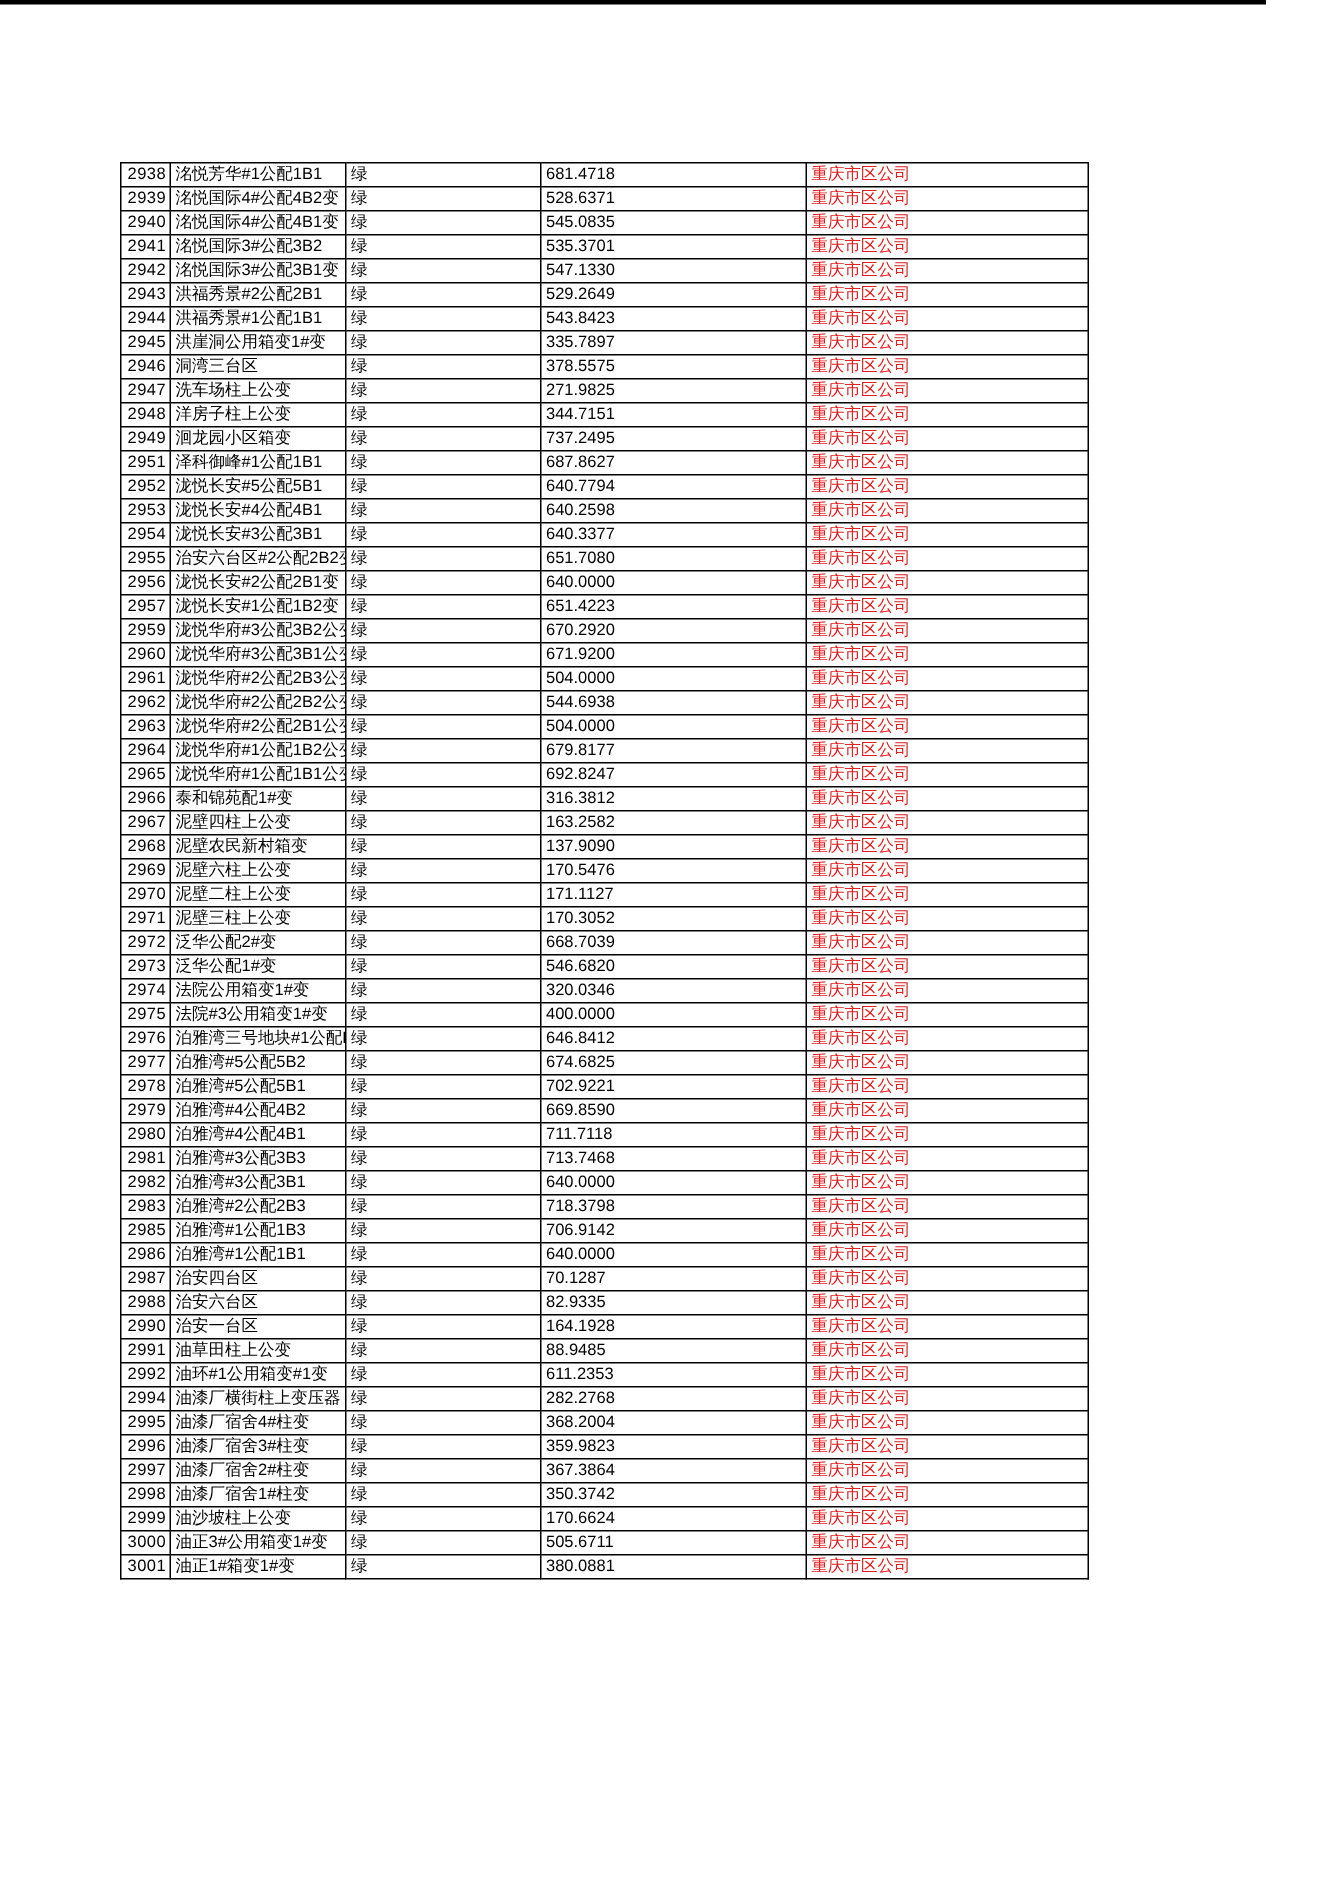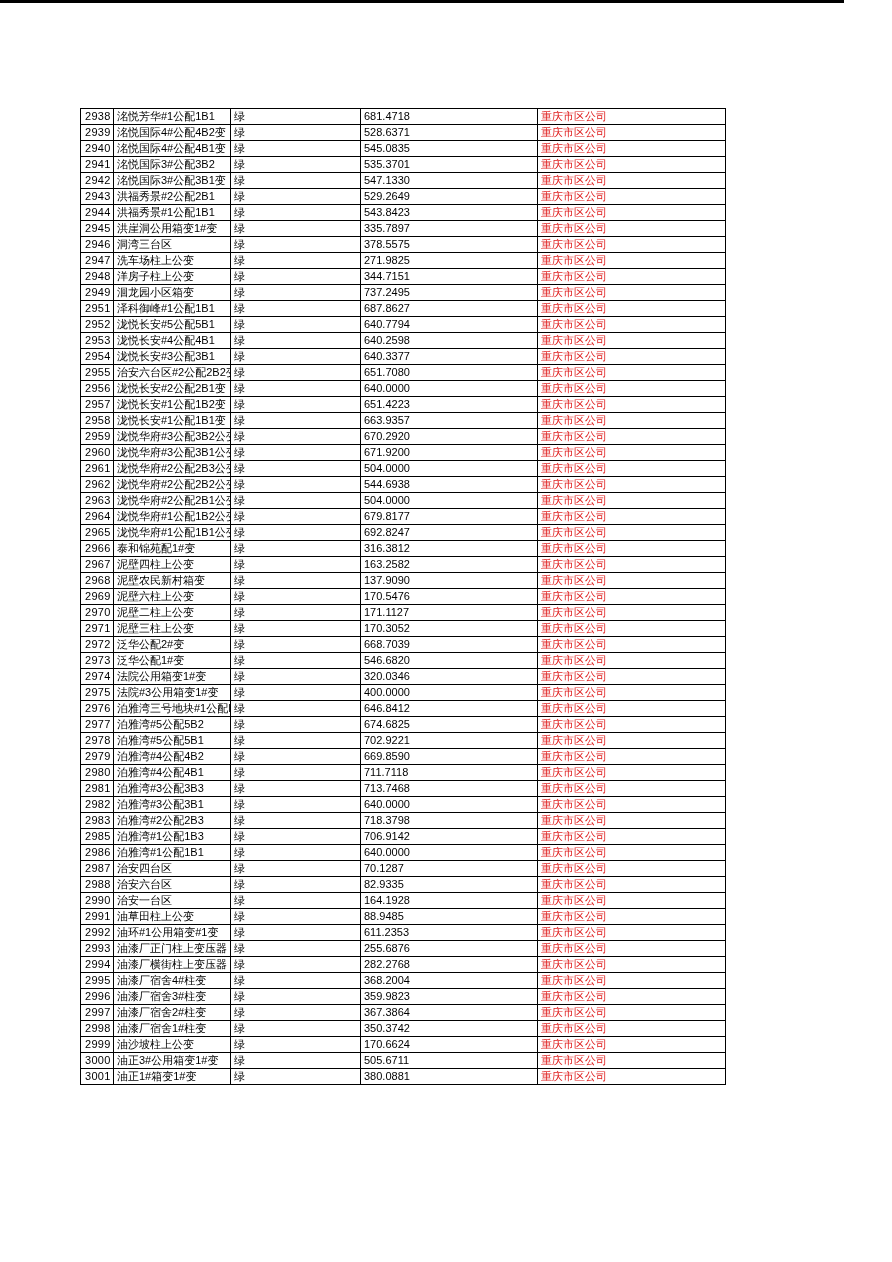--- a/index.html
+++ b/index.html
@@ -190,27 +190,20 @@
           <td class="company">重庆市区公司</td>
         </tr>
         <tr>
           <td class="rowid">2957</td>
           <td>泷悦长安#1公配1B2变</td>
           <td>绿</td>
           <td>651.4223</td>
           <td class="company">重庆市区公司</td>
         </tr>
         <tr>
-          <td class="rowid">2958</td>
-          <td>泷悦长安#1公配1B1变</td>
-          <td>绿</td>
-          <td>663.9357</td>
-          <td class="company">重庆市区公司</td>
-        </tr>
-        <tr>
           <td class="rowid">2959</td>
           <td>泷悦华府#3公配3B2公变</td>
           <td>绿</td>
           <td>670.2920</td>
           <td class="company">重庆市区公司</td>
         </tr>
         <tr>
           <td class="rowid">2960</td>
           <td>泷悦华府#3公配3B1公变</td>
           <td>绿</td>
@@ -418,27 +411,20 @@
           <td>油草田柱上公变</td>
           <td>绿</td>
           <td>88.9485</td>
           <td class="company">重庆市区公司</td>
         </tr>
         <tr>
           <td class="rowid">2992</td>
           <td>油环#1公用箱变#1变</td>
           <td>绿</td>
           <td>611.2353</td>
-          <td class="company">重庆市区公司</td>
-        </tr>
-        <tr>
-          <td class="rowid">2993</td>
-          <td>油漆厂正门柱上变压器</td>
-          <td>绿</td>
-          <td>255.6876</td>
           <td class="company">重庆市区公司</td>
         </tr>
         <tr>
           <td class="rowid">2994</td>
           <td>油漆厂横街柱上变压器</td>
           <td>绿</td>
           <td>282.2768</td>
           <td class="company">重庆市区公司</td>
         </tr>
         <tr>

